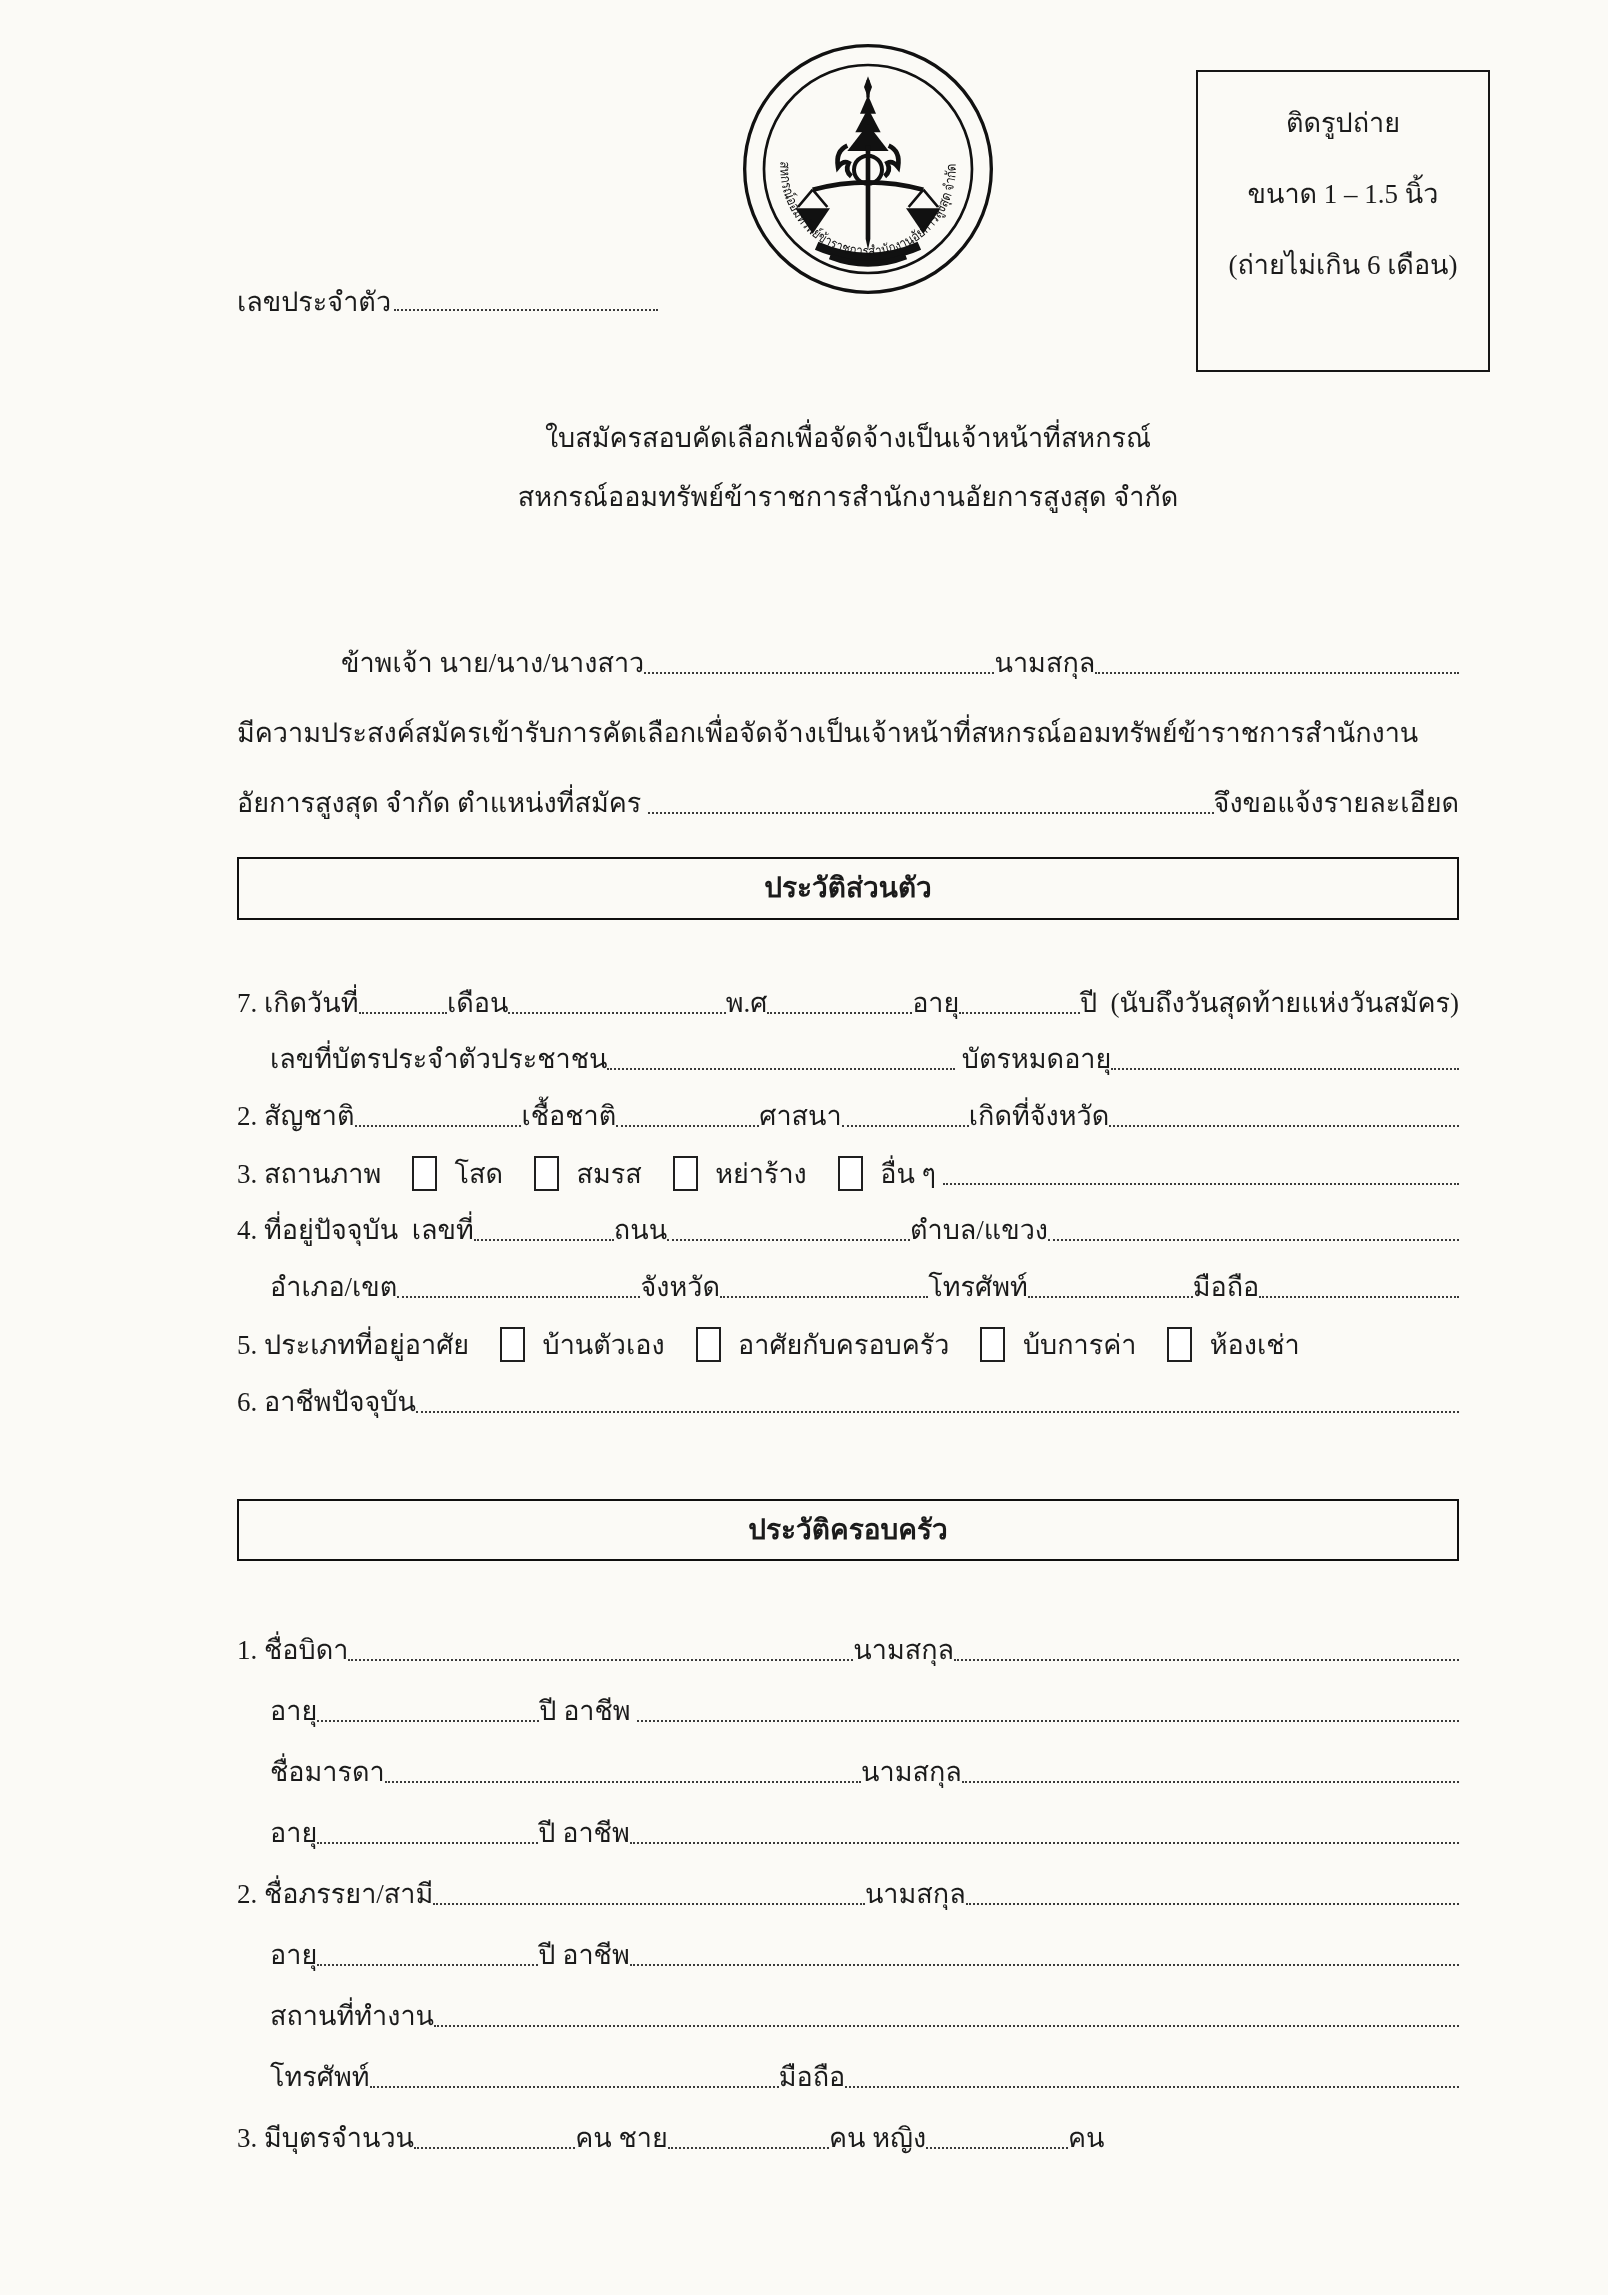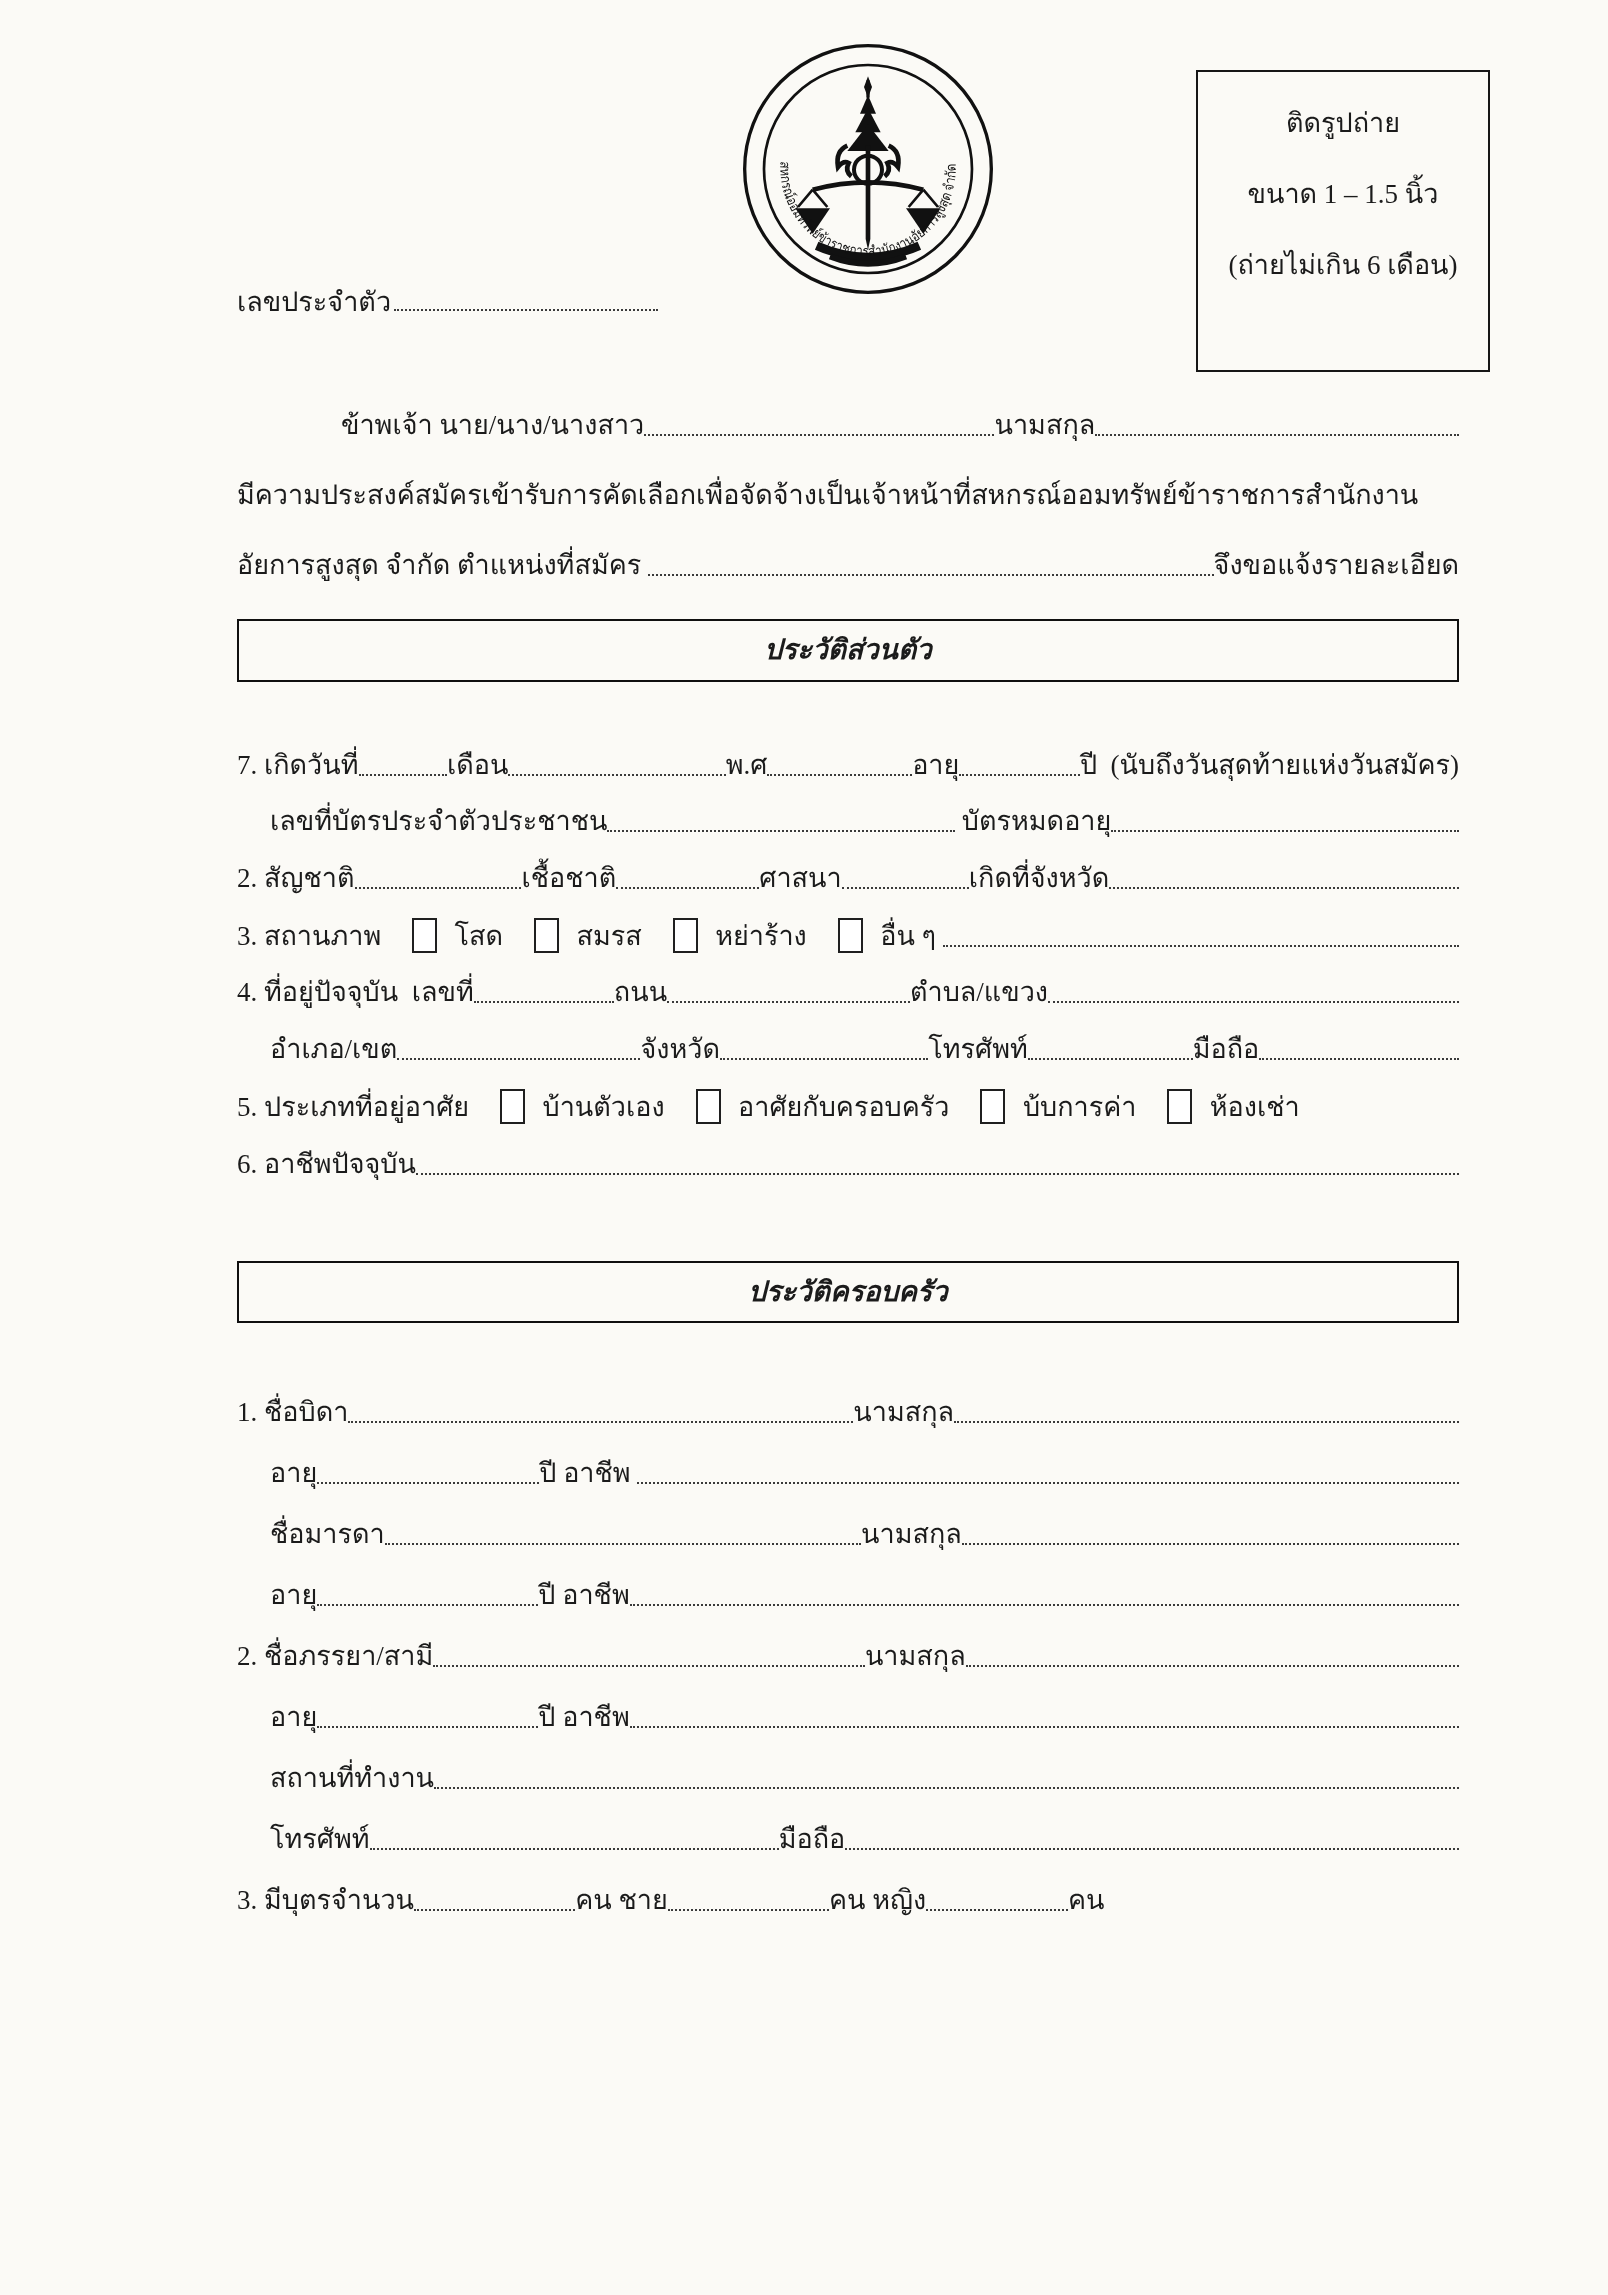--- a/index.html
+++ b/index.html
@@ -31,21 +31,21 @@
   .lbl{white-space:pre; flex:none;}
   .dots{border-bottom:2.1px dotted #3a3a3a; margin-bottom:6px; min-width:20px;}
   .sp{border:none;}
   .checkbox{
     flex:none; width:25px; height:35px; box-sizing:border-box;
     border:2.3px solid #1f1f1f; margin:0 17.4px 0 31px; background:#fff;
   }
   .section-box{
     border:2.7px solid #101010; box-sizing:border-box;
     text-align:center; font-weight:bold; font-size:28px; line-height:28px;
-    padding:15.4px 0; margin:20px 0 67px 0;font-style:italic;
+    padding:15.4px 0; margin:20px 0 67px 0;
   }
   .section-box.family-head{margin-top:80px; margin-bottom:73px;}
   svg text{font-family:"Liberation Serif","DejaVu Serif",serif;}
 </style>
 </head>
 <body>
 
 <div class="page">
 
   <svg class="logo-seal" viewBox="0 0 390 390" aria-hidden="true">
@@ -89,20 +89,24 @@
     <div>ขนาด 1 – 1.5 นิ้ว</div>
     <div>(ถ่ายไม่เกิน 6 เดือน)</div>
   </div>
 
   <div class="id-line">
     <span>เลขประจำตัว</span><span class="id-dots"></span>
   </div>
 
   <div class="content">
 
+    <div class="titles">
+      <div>ใบสมัครสอบคัดเลือกเพื่อจัดจ้างเป็นเจ้าหน้าที่สหกรณ์</div>
+      <div>สหกรณ์ออมทรัพย์ข้าราชการสำนักงานอัยการสูงสุด จำกัด</div>
+    </div>
 
     <div class="intro">
         <div class="line" style="padding-left: 104px;">
           <span class="lbl">ข้าพเจ้า นาย/นาง/นางสาว</span>
           <span class="dots" style="flex-grow: 5.2;"></span>
           <span class="lbl">นามสกุล</span>
           <span class="dots" style="flex-grow: 5.4;"></span>
         </div>
         <div class="line">
           <span class="lbl">มีความประสงค์สมัครเข้ารับการคัดเลือกเพื่อจัดจ้างเป็นเจ้าหน้าที่สหกรณ์ออมทรัพย์ข้าราชการสำนักงาน</span>

